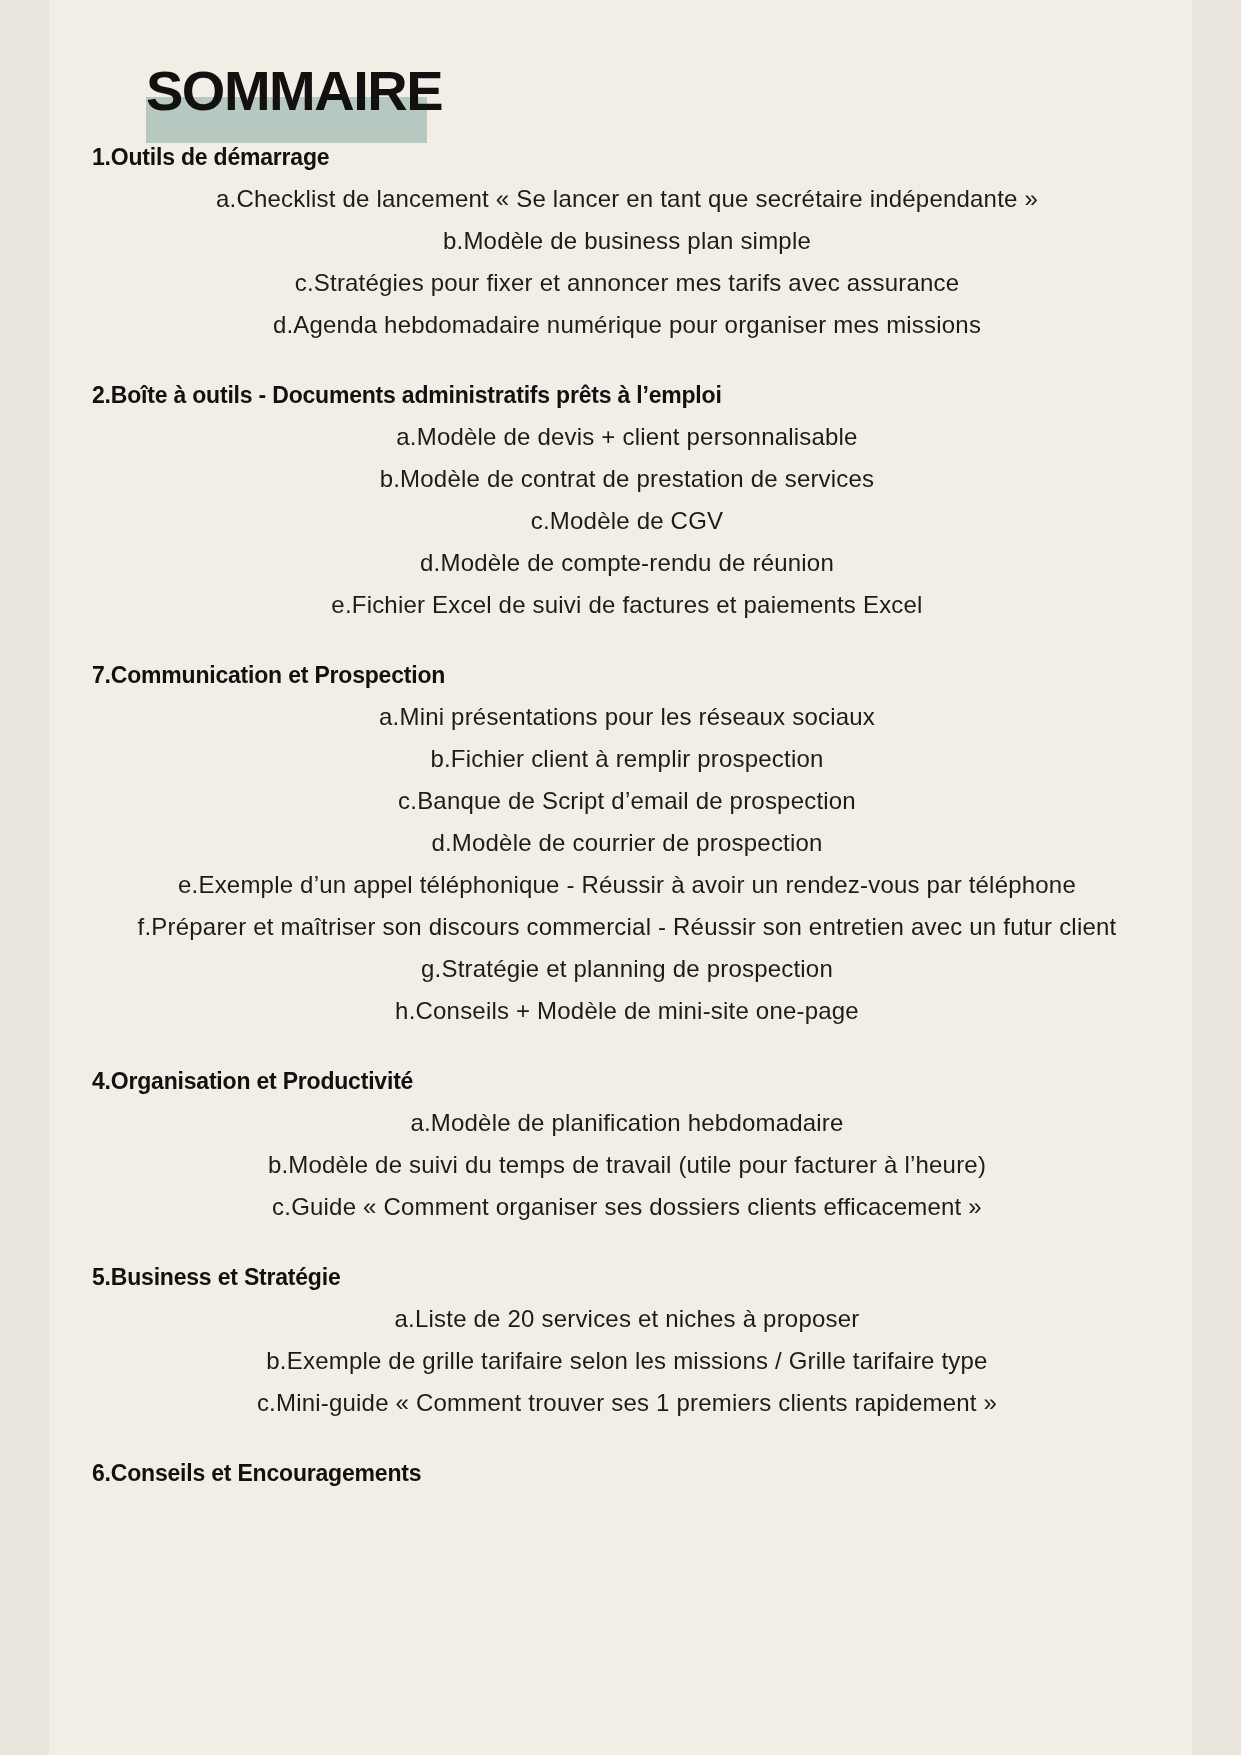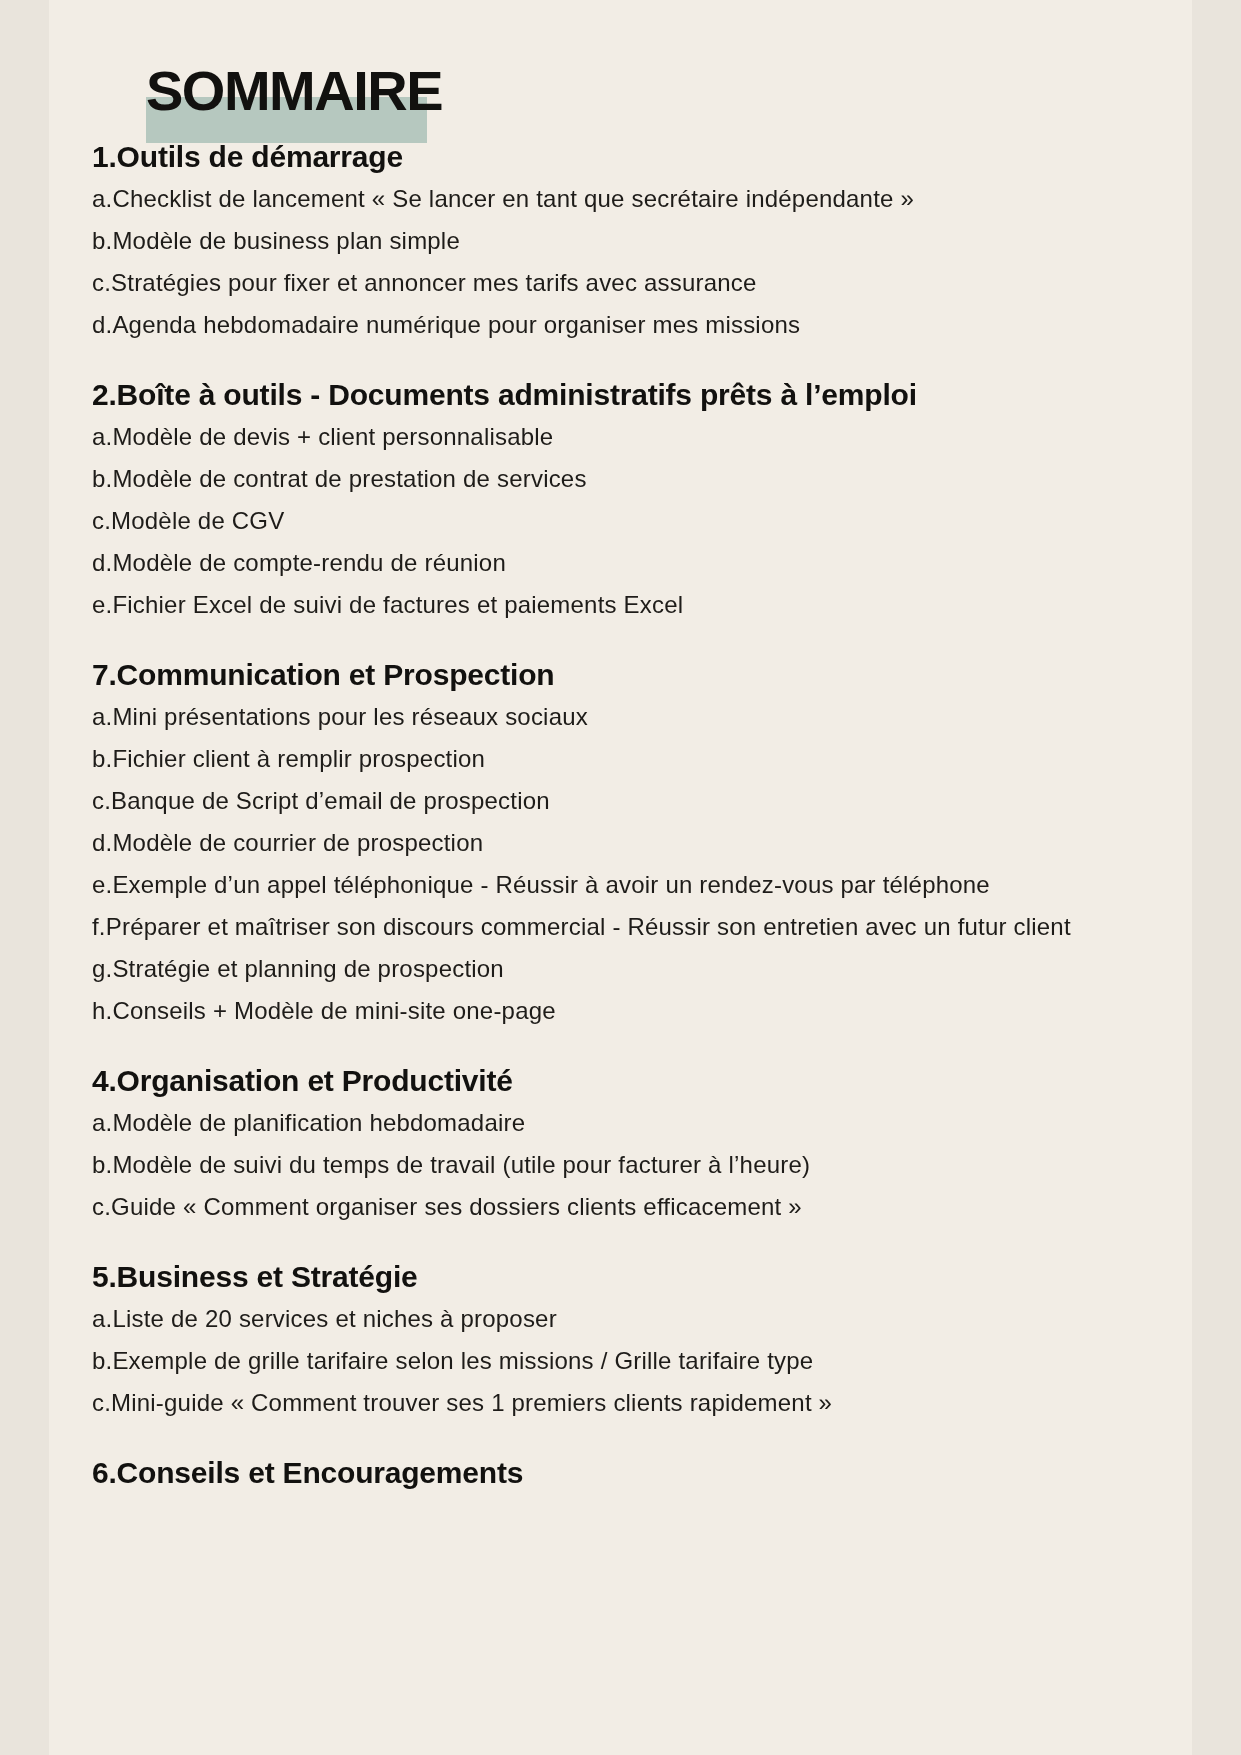--- a/index.html
+++ b/index.html
@@ -44,35 +44,36 @@
   
   .toc {
     position: absolute;
     top: 136px;
     left: 43px;
     right: 30px;
   }
   .toc-section { margin: 0 0 28px 0; }
   .toc-heading {
     margin: 0;
-    font-size: 30px;
+    font-size: 23px;
     font-weight: 700;
     line-height: 42px;
     letter-spacing: -0.2px;
     color: var(--heading, #12110f);
     white-space: nowrap;
   }
   .toc-item {
     margin: 0;
     font-size: 24px;
     font-weight: 400;
     line-height: 42px;
     letter-spacing: 0.2px;
     color: var(--body, #1e1c19);
     white-space: nowrap;
+    text-align: center;
   }
 </style>
 </head>
 <body>
 
 <div class="page" style="--bg: #f2ede5; --highlight: #b6c8bf; --heading: #12110f; --body: #1e1c19;">
 
   <header class="title-wrap">
     <span class="title-highlight"></span>
     <h1 class="title">SOMMAIRE</h1>

